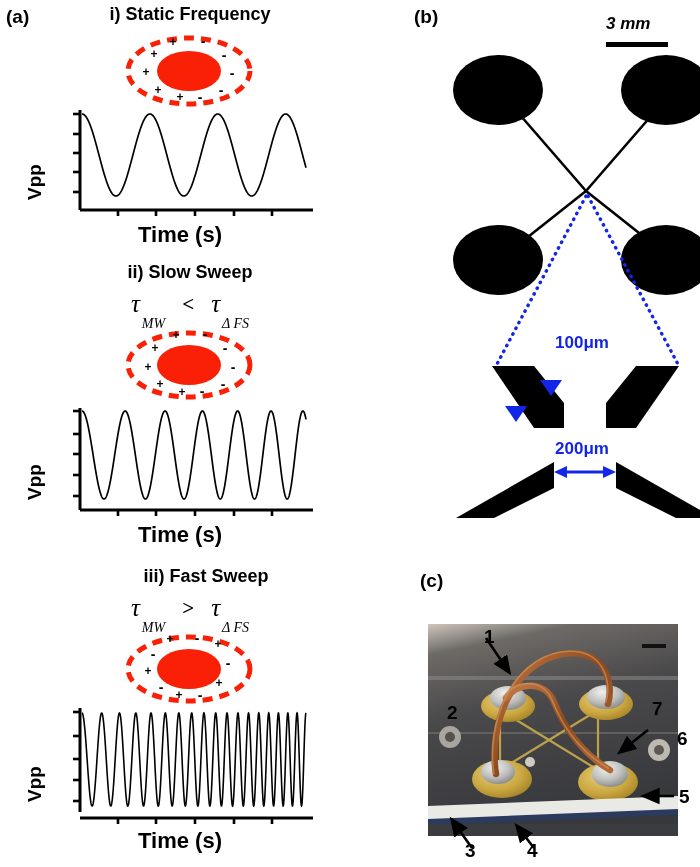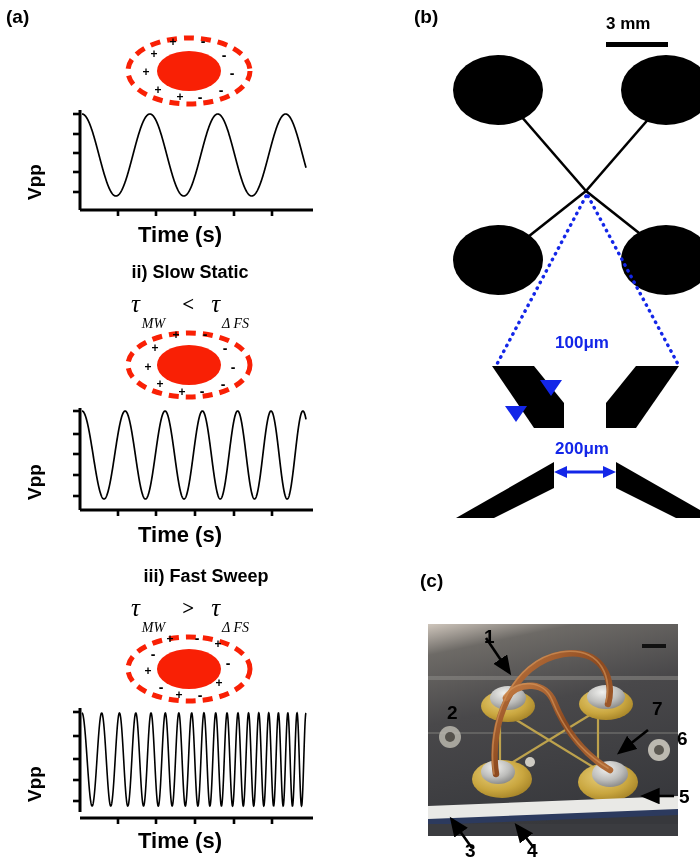--- a/index.html
+++ b/index.html
@@ -94,20 +94,21 @@
   }
   svg { display: block; overflow: visible; }
 </style>
 </head>
 <body>
 
 <div class="figure-root">
 
   <div class="panel-tag" style="left:6px; top:6px;">(a)</div>
 
+  <div class="subpanel-title" style="left:60px; top:4px; width:260px;">i)  Static Frequency</div>
 
   <div class="droplet-wrap" style="left:124px; top:32px;">
     <svg width="130" height="78" viewBox="0 0 130 78">
       <ellipse cx="65" cy="39" rx="61" ry="33" fill="none" stroke="#f92005" stroke-width="5" stroke-dasharray="10 7" stroke-linecap="butt"></ellipse>
       <ellipse cx="65" cy="39" rx="32" ry="20" fill="#f92005"></ellipse>
       <g font-family="Liberation Sans, sans-serif" font-weight="bold" font-size="12" fill="#000">
         <text x="49" y="14" text-anchor="middle">+</text>
         <text x="30" y="26" text-anchor="middle">+</text>
         <text x="22" y="44" text-anchor="middle">+</text>
         <text x="34" y="62" text-anchor="middle">+</text>
@@ -146,21 +147,21 @@
         <line x1="147" y1="102" x2="147" y2="108"></line>
         <line x1="186" y1="102" x2="186" y2="108"></line>
         <line x1="224" y1="102" x2="224" y2="108"></line>
       </g>
       <path class="wave" fill="none" stroke="#000" stroke-width="1.7" d="M34.00,6.00L34.16,6.00L34.32,6.02L34.48,6.04L34.64,6.07L34.80,6.11L34.96,6.16L35.12,6.22L35.28,6.29L35.44,6.36L35.60,6.45L35.76,6.54L35.92,6.65L36.08,6.76L36.24,6.88L36.40,7.01L36.56,7.15L36.72,7.29L36.88,7.45L37.04,7.61L37.20,7.79L37.36,7.97L37.52,8.16L37.68,8.36L37.84,8.56L38.00,8.78L38.16,9.00L38.32,9.23L38.48,9.48L38.64,9.72L38.80,9.98L38.96,10.25L39.12,10.52L39.28,10.80L39.44,11.09L39.60,11.39L39.76,11.69L39.92,12.00L40.08,12.32L40.24,12.65L40.40,12.99L40.56,13.33L40.72,13.68L40.88,14.04L41.04,14.40L41.20,14.77L41.36,15.15L41.52,15.54L41.68,15.93L41.84,16.33L42.00,16.74L42.16,17.15L42.32,17.57L42.48,18.00L42.64,18.43L42.80,18.87L42.96,19.31L43.12,19.76L43.28,20.22L43.44,20.68L43.60,21.15L43.76,21.62L43.92,22.10L44.08,22.59L44.24,23.08L44.40,23.58L44.56,24.08L44.72,24.58L44.88,25.09L45.04,25.61L45.20,26.13L45.36,26.65L45.52,27.18L45.68,27.72L45.84,28.26L46.00,28.80L46.16,29.34L46.32,29.89L46.48,30.45L46.64,31.00L46.80,31.57L46.96,32.13L47.12,32.70L47.28,33.27L47.44,33.84L47.60,34.42L47.76,35.00L47.92,35.58L48.08,36.16L48.24,36.75L48.40,37.34L48.56,37.93L48.72,38.52L48.88,39.12L49.04,39.72L49.20,40.31L49.36,40.91L49.52,41.51L49.68,42.12L49.84,42.72L50.00,43.32L50.16,43.93L50.32,44.54L50.48,45.14L50.64,45.75L50.80,46.36L50.96,46.96L51.12,47.57L51.28,48.18L51.44,48.78L51.60,49.39L51.76,50.00L51.92,50.60L52.08,51.21L52.24,51.81L52.40,52.41L52.56,53.01L52.72,53.61L52.88,54.21L53.04,54.81L53.20,55.40L53.36,56.00L53.52,56.59L53.68,57.18L53.84,57.77L54.00,58.35L54.16,58.93L54.32,59.51L54.48,60.09L54.64,60.66L54.80,61.23L54.96,61.80L55.12,62.37L55.28,62.93L55.44,63.49L55.60,64.04L55.76,64.59L55.92,65.14L56.08,65.68L56.24,66.22L56.40,66.75L56.56,67.28L56.72,67.81L56.88,68.33L57.04,68.84L57.20,69.36L57.36,69.86L57.52,70.36L57.68,70.86L57.84,71.35L58.00,71.84L58.16,72.32L58.32,72.79L58.48,73.26L58.64,73.73L58.80,74.18L58.96,74.63L59.12,75.08L59.28,75.52L59.44,75.95L59.60,76.38L59.76,76.80L59.92,77.21L60.08,77.62L60.24,78.02L60.40,78.41L60.56,78.80L60.72,79.18L60.88,79.55L61.04,79.92L61.20,80.28L61.36,80.63L61.52,80.97L61.68,81.31L61.84,81.64L62.00,81.96L62.16,82.27L62.32,82.58L62.48,82.88L62.64,83.17L62.80,83.45L62.96,83.72L63.12,83.99L63.28,84.25L63.44,84.50L63.60,84.74L63.76,84.97L63.92,85.19L64.08,85.41L64.24,85.62L64.40,85.82L64.56,86.01L64.72,86.19L64.88,86.37L65.04,86.53L65.20,86.69L65.36,86.84L65.52,86.98L65.68,87.11L65.84,87.23L66.00,87.34L66.16,87.45L66.32,87.54L66.48,87.63L66.64,87.70L66.80,87.77L66.96,87.83L67.12,87.88L67.28,87.92L67.44,87.96L67.60,87.98L67.76,87.99L67.92,88.00L68.08,88.00L68.24,87.98L68.40,87.96L68.56,87.93L68.72,87.89L68.88,87.84L69.04,87.79L69.20,87.72L69.36,87.65L69.52,87.56L69.68,87.47L69.84,87.37L70.00,87.26L70.16,87.14L70.32,87.01L70.48,86.87L70.64,86.73L70.80,86.57L70.96,86.41L71.12,86.24L71.28,86.06L71.44,85.87L71.60,85.67L71.76,85.46L71.92,85.25L72.08,85.03L72.24,84.79L72.40,84.55L72.56,84.31L72.72,84.05L72.88,83.79L73.04,83.51L73.20,83.23L73.36,82.95L73.52,82.65L73.68,82.35L73.84,82.03L74.00,81.72L74.16,81.39L74.32,81.05L74.48,80.71L74.64,80.36L74.80,80.01L74.96,79.64L75.12,79.27L75.28,78.89L75.44,78.51L75.60,78.12L75.76,77.72L75.92,77.31L76.08,76.90L76.24,76.48L76.40,76.06L76.56,75.62L76.72,75.19L76.88,74.74L77.04,74.29L77.20,73.84L77.36,73.37L77.52,72.91L77.68,72.43L77.84,71.95L78.00,71.47L78.16,70.98L78.32,70.48L78.48,69.98L78.64,69.48L78.80,68.97L78.96,68.45L79.12,67.93L79.28,67.41L79.44,66.88L79.60,66.35L79.76,65.81L79.92,65.27L80.08,64.72L80.24,64.17L80.40,63.62L80.56,63.06L80.72,62.50L80.88,61.94L81.04,61.37L81.20,60.80L81.36,60.23L81.52,59.65L81.68,59.07L81.84,58.49L82.00,57.91L82.16,57.32L82.32,56.73L82.48,56.14L82.64,55.55L82.80,54.95L82.96,54.36L83.12,53.76L83.28,53.16L83.44,52.56L83.60,51.96L83.76,51.35L83.92,50.75L84.08,50.14L84.24,49.54L84.40,48.93L84.56,48.32L84.72,47.72L84.88,47.11L85.04,46.50L85.20,45.90L85.36,45.29L85.52,44.68L85.68,44.08L85.84,43.47L86.00,42.87L86.16,42.26L86.32,41.66L86.48,41.06L86.64,40.46L86.80,39.86L86.96,39.26L87.12,38.67L87.28,38.07L87.44,37.48L87.60,36.89L87.76,36.31L87.92,35.72L88.08,35.14L88.24,34.56L88.40,33.98L88.56,33.41L88.72,32.84L88.88,32.27L89.04,31.70L89.20,31.14L89.36,30.58L89.52,30.03L89.68,29.48L89.84,28.93L90.00,28.39L90.16,27.85L90.32,27.31L90.48,26.78L90.64,26.26L90.80,25.73L90.96,25.22L91.12,24.71L91.28,24.20L91.44,23.70L91.60,23.20L91.76,22.71L91.92,22.22L92.08,21.74L92.24,21.26L92.40,20.79L92.56,20.33L92.72,19.87L92.88,19.42L93.04,18.97L93.20,18.53L93.36,18.10L93.52,17.67L93.68,17.25L93.84,16.84L94.00,16.43L94.16,16.03L94.32,15.63L94.48,15.25L94.64,14.86L94.80,14.49L94.96,14.12L95.12,13.77L95.28,13.41L95.44,13.07L95.60,12.73L95.76,12.40L95.92,12.08L96.08,11.77L96.24,11.46L96.40,11.16L96.56,10.87L96.72,10.59L96.88,10.31L97.04,10.04L97.20,9.79L97.36,9.53L97.52,9.29L97.68,9.06L97.84,8.83L98.00,8.61L98.16,8.41L98.32,8.20L98.48,8.01L98.64,7.83L98.80,7.65L98.96,7.49L99.12,7.33L99.28,7.18L99.44,7.04L99.60,6.91L99.76,6.79L99.92,6.67L100.08,6.57L100.24,6.47L100.40,6.38L100.56,6.31L100.72,6.24L100.88,6.18L101.04,6.12L101.20,6.08L101.36,6.05L101.52,6.02L101.68,6.01L101.84,6.00L102.00,6.00L102.16,6.01L102.32,6.03L102.48,6.06L102.64,6.10L102.80,6.15L102.96,6.21L103.12,6.27L103.28,6.34L103.44,6.43L103.60,6.52L103.76,6.62L103.92,6.73L104.08,6.85L104.24,6.98L104.40,7.11L104.56,7.26L104.72,7.41L104.88,7.57L105.04,7.74L105.20,7.92L105.36,8.11L105.52,8.31L105.68,8.51L105.84,8.73L106.00,8.95L106.16,9.18L106.32,9.42L106.48,9.66L106.64,9.92L106.80,10.18L106.96,10.45L107.12,10.73L107.28,11.02L107.44,11.31L107.60,11.62L107.76,11.93L107.92,12.25L108.08,12.57L108.24,12.90L108.40,13.25L108.56,13.59L108.72,13.95L108.88,14.31L109.04,14.68L109.20,15.06L109.36,15.44L109.52,15.84L109.68,16.23L109.84,16.64L110.00,17.05L110.16,17.47L110.32,17.89L110.48,18.32L110.64,18.76L110.80,19.20L110.96,19.65L111.12,20.11L111.28,20.57L111.44,21.04L111.60,21.51L111.76,21.99L111.92,22.47L112.08,22.96L112.24,23.45L112.40,23.95L112.56,24.46L112.72,24.97L112.88,25.48L113.04,26.00L113.20,26.53L113.36,27.05L113.52,27.59L113.68,28.12L113.84,28.67L114.00,29.21L114.16,29.76L114.32,30.31L114.48,30.87L114.64,31.43L114.80,31.99L114.96,32.56L115.12,33.13L115.28,33.70L115.44,34.28L115.60,34.86L115.76,35.44L115.92,36.02L116.08,36.61L116.24,37.20L116.40,37.79L116.56,38.38L116.72,38.97L116.88,39.57L117.04,40.17L117.20,40.77L117.36,41.37L117.52,41.97L117.68,42.57L117.84,43.18L118.00,43.78L118.16,44.39L118.32,45.00L118.48,45.60L118.64,46.21L118.80,46.82L118.96,47.42L119.12,48.03L119.28,48.64L119.44,49.24L119.60,49.85L119.76,50.46L119.92,51.06L120.08,51.66L120.24,52.27L120.40,52.87L120.56,53.47L120.72,54.07L120.88,54.66L121.04,55.26L121.20,55.85L121.36,56.45L121.52,57.04L121.68,57.62L121.84,58.21L122.00,58.79L122.16,59.37L122.32,59.95L122.48,60.52L122.64,61.10L122.80,61.66L122.96,62.23L123.12,62.79L123.28,63.35L123.44,63.91L123.60,64.46L123.76,65.00L123.92,65.55L124.08,66.09L124.24,66.62L124.40,67.15L124.56,67.68L124.72,68.20L124.88,68.72L125.04,69.23L125.20,69.74L125.36,70.24L125.52,70.74L125.68,71.23L125.84,71.72L126.00,72.20L126.16,72.68L126.32,73.15L126.48,73.61L126.64,74.07L126.80,74.53L126.96,74.97L127.12,75.41L127.28,75.85L127.44,76.28L127.60,76.70L127.76,77.11L127.92,77.52L128.08,77.92L128.24,78.32L128.40,78.71L128.56,79.09L128.72,79.46L128.88,79.83L129.04,80.19L129.20,80.54L129.36,80.89L129.52,81.23L129.68,81.56L129.84,81.88L130.00,82.20L130.16,82.50L130.32,82.80L130.48,83.10L130.64,83.38L130.80,83.66L130.96,83.92L131.12,84.18L131.28,84.44L131.44,84.68L131.60,84.91L131.76,85.14L131.92,85.36L132.08,85.57L132.24,85.77L132.40,85.96L132.56,86.15L132.72,86.33L132.88,86.49L133.04,86.65L133.20,86.80L133.36,86.94L133.52,87.08L133.68,87.20L133.84,87.31L134.00,87.42L134.16,87.52L134.32,87.61L134.48,87.69L134.64,87.76L134.80,87.82L134.96,87.87L135.12,87.91L135.28,87.95L135.44,87.97L135.60,87.99L135.76,88.00L135.92,88.00L136.08,87.99L136.24,87.97L136.40,87.94L136.56,87.90L136.72,87.86L136.88,87.80L137.04,87.74L137.20,87.67L137.36,87.58L137.52,87.49L137.68,87.39L137.84,87.28L138.00,87.17L138.16,87.04L138.32,86.91L138.48,86.76L138.64,86.61L138.80,86.45L138.96,86.28L139.12,86.10L139.28,85.91L139.44,85.72L139.60,85.51L139.76,85.30L139.92,85.08L140.08,84.85L140.24,84.61L140.40,84.37L140.56,84.11L140.72,83.85L140.88,83.58L141.04,83.30L141.20,83.02L141.36,82.72L141.52,82.42L141.68,82.11L141.84,81.79L142.00,81.47L142.16,81.14L142.32,80.80L142.48,80.45L142.64,80.09L142.80,79.73L142.96,79.36L143.12,78.99L143.28,78.60L143.44,78.21L143.60,77.82L143.76,77.41L143.92,77.00L144.08,76.58L144.24,76.16L144.40,75.73L144.56,75.29L144.72,74.85L144.88,74.40L145.04,73.95L145.20,73.49L145.36,73.02L145.52,72.55L145.68,72.07L145.84,71.59L146.00,71.10L146.16,70.61L146.32,70.11L146.48,69.60L146.64,69.09L146.80,68.58L146.96,68.06L147.12,67.54L147.28,67.01L147.44,66.48L147.60,65.94L147.76,65.40L147.92,64.86L148.08,64.31L148.24,63.75L148.40,63.20L148.56,62.64L148.72,62.08L148.88,61.51L149.04,60.94L149.20,60.37L149.36,59.79L149.52,59.21L149.68,58.63L149.84,58.05L150.00,57.46L150.16,56.88L150.32,56.28L150.48,55.69L150.64,55.10L150.80,54.50L150.96,53.90L151.12,53.30L151.28,52.70L151.44,52.10L151.60,51.50L151.76,50.90L151.92,50.29L152.08,49.68L152.24,49.08L152.40,48.47L152.56,47.86L152.72,47.26L152.88,46.65L153.04,46.04L153.20,45.44L153.36,44.83L153.52,44.22L153.68,43.62L153.84,43.01L154.00,42.41L154.16,41.81L154.32,41.20L154.48,40.60L154.64,40.01L154.80,39.41L154.96,38.81L155.12,38.22L155.28,37.63L155.44,37.04L155.60,36.45L155.76,35.86L155.92,35.28L156.08,34.70L156.24,34.12L156.40,33.55L156.56,32.97L156.72,32.40L156.88,31.84L157.04,31.28L157.20,30.72L157.36,30.16L157.52,29.61L157.68,29.06L157.84,28.52L158.00,27.98L158.16,27.44L158.32,26.91L158.48,26.38L158.64,25.86L158.80,25.34L158.96,24.83L159.12,24.32L159.28,23.82L159.44,23.32L159.60,22.83L159.76,22.34L159.92,21.86L160.08,21.38L160.24,20.91L160.40,20.44L160.56,19.98L160.72,19.53L160.88,19.08L161.04,18.64L161.20,18.20L161.36,17.78L161.52,17.35L161.68,16.94L161.84,16.53L162.00,16.12L162.16,15.73L162.32,15.34L162.48,14.96L162.64,14.58L162.80,14.21L162.96,13.85L163.12,13.50L163.28,13.15L163.44,12.81L163.60,12.48L163.76,12.16L163.92,11.84L164.08,11.53L164.24,11.23L164.40,10.94L164.56,10.65L164.72,10.38L164.88,10.11L165.04,9.85L165.20,9.59L165.36,9.35L165.52,9.11L165.68,8.89L165.84,8.67L166.00,8.46L166.16,8.25L166.32,8.06L166.48,7.87L166.64,7.70L166.80,7.53L166.96,7.37L167.12,7.22L167.28,7.07L167.44,6.94L167.60,6.81L167.76,6.70L167.92,6.59L168.08,6.49L168.24,6.40L168.40,6.32L168.56,6.25L168.72,6.19L168.88,6.14L169.04,6.09L169.20,6.05L169.36,6.03L169.52,6.01L169.68,6.00L169.84,6.00L170.00,6.01L170.16,6.03L170.32,6.06L170.48,6.09L170.64,6.14L170.80,6.19L170.96,6.25L171.12,6.33L171.28,6.41L171.44,6.50L171.60,6.59L171.76,6.70L171.92,6.82L172.08,6.94L172.24,7.08L172.40,7.22L172.56,7.37L172.72,7.53L172.88,7.70L173.04,7.88L173.20,8.06L173.36,8.26L173.52,8.46L173.68,8.67L173.84,8.89L174.00,9.12L174.16,9.36L174.32,9.60L174.48,9.86L174.64,10.12L174.80,10.39L174.96,10.66L175.12,10.95L175.28,11.24L175.44,11.54L175.60,11.85L175.76,12.17L175.92,12.49L176.08,12.82L176.24,13.16L176.40,13.51L176.56,13.86L176.72,14.22L176.88,14.59L177.04,14.97L177.20,15.35L177.36,15.74L177.52,16.14L177.68,16.54L177.84,16.95L178.00,17.37L178.16,17.79L178.32,18.22L178.48,18.65L178.64,19.09L178.80,19.54L178.96,20.00L179.12,20.46L179.28,20.92L179.44,21.39L179.60,21.87L179.76,22.35L179.92,22.84L180.08,23.33L180.24,23.83L180.40,24.34L180.56,24.84L180.72,25.36L180.88,25.88L181.04,26.40L181.20,26.93L181.36,27.46L181.52,27.99L181.68,28.53L181.84,29.08L182.00,29.63L182.16,30.18L182.32,30.73L182.48,31.29L182.64,31.86L182.80,32.42L182.96,32.99L183.12,33.56L183.28,34.14L183.44,34.72L183.60,35.30L183.76,35.88L183.92,36.47L184.08,37.05L184.24,37.64L184.40,38.24L184.56,38.83L184.72,39.43L184.88,40.02L185.04,40.62L185.20,41.22L185.36,41.82L185.52,42.43L185.68,43.03L185.84,43.64L186.00,44.24L186.16,44.85L186.32,45.45L186.48,46.06L186.64,46.67L186.80,47.28L186.96,47.88L187.12,48.49L187.28,49.10L187.44,49.70L187.60,50.31L187.76,50.91L187.92,51.52L188.08,52.12L188.24,52.72L188.40,53.32L188.56,53.92L188.72,54.52L188.88,55.12L189.04,55.71L189.20,56.30L189.36,56.89L189.52,57.48L189.68,58.07L189.84,58.65L190.00,59.23L190.16,59.81L190.32,60.39L190.48,60.96L190.64,61.53L190.80,62.09L190.96,62.66L191.12,63.22L191.28,63.77L191.44,64.32L191.60,64.87L191.76,65.42L191.92,65.96L192.08,66.49L192.24,67.03L192.40,67.55L192.56,68.08L192.72,68.59L192.88,69.11L193.04,69.62L193.20,70.12L193.36,70.62L193.52,71.11L193.68,71.60L193.84,72.09L194.00,72.56L194.16,73.04L194.32,73.50L194.48,73.96L194.64,74.42L194.80,74.86L194.96,75.31L195.12,75.74L195.28,76.17L195.44,76.60L195.60,77.01L195.76,77.42L195.92,77.83L196.08,78.22L196.24,78.61L196.40,79.00L196.56,79.37L196.72,79.74L196.88,80.10L197.04,80.46L197.20,80.81L197.36,81.15L197.52,81.48L197.68,81.80L197.84,82.12L198.00,82.43L198.16,82.73L198.32,83.03L198.48,83.31L198.64,83.59L198.80,83.86L198.96,84.12L199.12,84.38L199.28,84.62L199.44,84.86L199.60,85.09L199.76,85.31L199.92,85.52L200.08,85.72L200.24,85.92L200.40,86.11L200.56,86.28L200.72,86.45L200.88,86.61L201.04,86.77L201.20,86.91L201.36,87.04L201.52,87.17L201.68,87.29L201.84,87.40L202.00,87.50L202.16,87.59L202.32,87.67L202.48,87.74L202.64,87.80L202.80,87.86L202.96,87.90L203.12,87.94L203.28,87.97L203.44,87.99L203.60,88.00L203.76,88.00L203.92,87.99L204.08,87.97L204.24,87.95L204.40,87.91L204.56,87.87L204.72,87.82L204.88,87.75L205.04,87.68L205.20,87.60L205.36,87.52L205.52,87.42L205.68,87.31L205.84,87.20L206.00,87.07L206.16,86.94L206.32,86.80L206.48,86.65L206.64,86.49L206.80,86.32L206.96,86.14L207.12,85.96L207.28,85.77L207.44,85.56L207.60,85.35L207.76,85.13L207.92,84.91L208.08,84.67L208.24,84.43L208.40,84.18L208.56,83.92L208.72,83.65L208.88,83.37L209.04,83.09L209.20,82.79L209.36,82.49L209.52,82.19L209.68,81.87L209.84,81.55L210.00,81.22L210.16,80.88L210.32,80.53L210.48,80.18L210.64,79.82L210.80,79.45L210.96,79.08L211.12,78.70L211.28,78.31L211.44,77.91L211.60,77.51L211.76,77.10L211.92,76.69L212.08,76.26L212.24,75.83L212.40,75.40L212.56,74.96L212.72,74.51L212.88,74.06L213.04,73.60L213.20,73.13L213.36,72.66L213.52,72.19L213.68,71.71L213.84,71.22L214.00,70.73L214.16,70.23L214.32,69.72L214.48,69.22L214.64,68.70L214.80,68.19L214.96,67.66L215.12,67.14L215.28,66.61L215.44,66.07L215.60,65.53L215.76,64.99L215.92,64.44L216.08,63.89L216.24,63.33L216.40,62.77L216.56,62.21L216.72,61.65L216.88,61.08L217.04,60.51L217.20,59.93L217.36,59.35L217.52,58.77L217.68,58.19L217.84,57.61L218.00,57.02L218.16,56.43L218.32,55.84L218.48,55.24L218.64,54.65L218.80,54.05L218.96,53.45L219.12,52.85L219.28,52.25L219.44,51.65L219.60,51.04L219.76,50.44L219.92,49.83L220.08,49.23L220.24,48.62L220.40,48.01L220.56,47.40L220.72,46.80L220.88,46.19L221.04,45.58L221.20,44.98L221.36,44.37L221.52,43.76L221.68,43.16L221.84,42.56L222.00,41.95L222.16,41.35L222.32,40.75L222.48,40.15L222.64,39.55L222.80,38.96L222.96,38.36L223.12,37.77L223.28,37.18L223.44,36.59L223.60,36.00L223.76,35.42L223.92,34.84L224.08,34.26L224.24,33.68L224.40,33.11L224.56,32.54L224.72,31.98L224.88,31.41L225.04,30.85L225.20,30.30L225.36,29.74L225.52,29.19L225.68,28.65L225.84,28.11L226.00,27.57L226.16,27.04L226.32,26.51L226.48,25.99L226.64,25.47L226.80,24.95L226.96,24.44L227.12,23.94L227.28,23.44L227.44,22.95L227.60,22.46L227.76,21.97L227.92,21.49L228.08,21.02L228.24,20.55L228.40,20.09L228.56,19.64L228.72,19.19L228.88,18.75L229.04,18.31L229.20,17.88L229.36,17.45L229.52,17.04L229.68,16.63L229.84,16.22L230.00,15.82L230.16,15.43L230.32,15.05L230.48,14.67L230.64,14.30L230.80,13.94L230.96,13.58L231.12,13.24L231.28,12.89L231.44,12.56L231.60,12.24L231.76,11.92L231.92,11.61L232.08,11.30L232.24,11.01L232.40,10.72L232.56,10.44L232.72,10.17L232.88,9.91L233.04,9.66L233.20,9.41L233.36,9.17L233.52,8.94L233.68,8.72L233.84,8.51L234.00,8.30L234.16,8.10L234.32,7.92L234.48,7.74L234.64,7.57L234.80,7.40L234.96,7.25L235.12,7.11L235.28,6.97L235.44,6.84L235.60,6.73L235.76,6.62L235.92,6.52L236.08,6.42L236.24,6.34L236.40,6.27L236.56,6.20L236.72,6.15L236.88,6.10L237.04,6.06L237.20,6.03L237.36,6.01L237.52,6.00L237.68,6.00L237.84,6.01L238.00,6.02L238.16,6.05L238.32,6.08L238.48,6.12L238.64,6.18L238.80,6.24L238.96,6.31L239.12,6.39L239.28,6.47L239.44,6.57L239.60,6.68L239.76,6.79L239.92,6.91L240.08,7.04L240.24,7.18L240.40,7.33L240.56,7.49L240.72,7.66L240.88,7.83L241.04,8.02L241.20,8.21L241.36,8.41L241.52,8.62L241.68,8.84L241.84,9.06L242.00,9.30L242.16,9.54L242.32,9.79L242.48,10.05L242.64,10.32L242.80,10.59L242.96,10.88L243.12,11.17L243.28,11.47L243.44,11.78L243.60,12.09L243.76,12.41L243.92,12.74L244.08,13.08L244.24,13.42L244.40,13.78L244.56,14.14L244.72,14.50L244.88,14.88L245.04,15.26L245.20,15.64L245.36,16.04L245.52,16.44L245.68,16.85L245.84,17.26L246.00,17.69L246.16,18.11L246.32,18.55L246.48,18.99L246.64,19.43L246.80,19.89L246.96,20.34L247.12,20.81L247.28,21.28L247.44,21.75L247.60,22.24L247.76,22.72L247.92,23.21L248.08,23.71L248.24,24.21L248.40,24.72L248.56,25.23L248.72,25.75L248.88,26.27L249.04,26.80L249.20,27.33L249.36,27.86L249.52,28.40L249.68,28.95L249.84,29.49L250.00,30.04L250.16,30.60L250.32,31.16L250.48,31.72L250.64,32.28L250.80,32.85L250.96,33.42L251.12,34.00L251.28,34.58L251.44,35.16L251.60,35.74L251.76,36.32L251.92,36.91L252.08,37.50L252.24,38.09L252.40,38.69L252.56,39.28L252.72,39.88L252.88,40.48L253.04,41.08L253.20,41.68L253.36,42.28L253.52,42.89L253.68,43.49L253.84,44.10L254.00,44.70L254.16,45.31L254.32,45.91L254.48,46.52L254.64,47.13L254.80,47.74L254.96,48.34L255.12,48.95L255.28,49.56L255.44,50.16L255.60,50.77L255.76,51.37L255.92,51.97L256.08,52.58L256.24,53.18L256.40,53.78L256.56,54.38L256.72,54.97L256.88,55.57L257.04,56.16L257.20,56.75L257.36,57.34L257.52,57.93L257.68,58.51L257.84,59.09L258.00,59.67"></path>
     </svg>
   </div>
 
   <div class="xlabel" style="left:100px; top:222px; width:160px;">Time (s)</div>
 
-  <div class="subpanel-title" style="left:60px; top:262px; width:260px;">ii)  Slow Static</div>
+  <div class="subpanel-title" style="left:60px; top:262px; width:260px;">ii)  Slow Sweep</div>
 
   <div class="tau-row" style="left:60px; top:290px; width:260px;">
     <span class="tau-sym">τ</span>
     <span class="tau-sub">MW</span>
     <span class="tau-op">&lt;</span>
     <span class="tau-sym">τ</span>
     <span class="tau-sub">Δ FS</span>
   </div>
 
   <div class="droplet-wrap" style="left:124px; top:326px;">
@@ -262,21 +263,21 @@
         <line x1="224" y1="112" x2="224" y2="118"></line>
       </g>
       <path class="wave" fill="none" stroke="#000" stroke-width="1.6" d="M34.00,7.00L34.16,7.05L34.32,7.22L34.48,7.49L34.64,7.87L34.80,8.35L34.96,8.94L35.12,9.64L35.28,10.44L35.44,11.35L35.60,12.35L35.76,13.46L35.92,14.66L36.08,15.95L36.24,17.34L36.40,18.81L36.56,20.36L36.72,22.00L36.88,23.72L37.04,25.51L37.20,27.36L37.36,29.29L37.52,31.27L37.68,33.31L37.84,35.40L38.00,37.53L38.16,39.71L38.32,41.92L38.48,44.16L38.64,46.43L38.80,48.72L38.96,51.02L39.12,53.33L39.28,55.64L39.44,57.95L39.60,60.25L39.76,62.54L39.92,64.80L40.08,67.04L40.24,69.25L40.40,71.42L40.56,73.55L40.72,75.62L40.88,77.65L41.04,79.61L41.20,81.52L41.36,83.35L41.52,85.11L41.68,86.78L41.84,88.38L42.00,89.89L42.16,91.31L42.32,92.63L42.48,93.85L42.64,94.97L42.80,95.98L42.96,96.89L43.12,97.68L43.28,98.36L43.44,98.93L43.60,99.38L43.76,99.70L43.92,99.91L44.08,100.00L44.24,99.96L44.40,99.81L44.56,99.53L44.72,99.13L44.88,98.61L45.04,97.97L45.20,97.21L45.36,96.33L45.52,95.34L45.68,94.24L45.84,93.03L46.00,91.71L46.16,90.29L46.32,88.77L46.48,87.15L46.64,85.44L46.80,83.64L46.96,81.76L47.12,79.80L47.28,77.77L47.44,75.67L47.60,73.51L47.76,71.29L47.92,69.03L48.08,66.71L48.24,64.36L48.40,61.98L48.56,59.57L48.72,57.15L48.88,54.71L49.04,52.26L49.20,49.82L49.36,47.38L49.52,44.96L49.68,42.56L49.84,40.19L50.00,37.86L50.16,35.57L50.32,33.32L50.48,31.13L50.64,29.00L50.80,26.94L50.96,24.95L51.12,23.04L51.28,21.21L51.44,19.47L51.60,17.83L51.76,16.29L51.92,14.86L52.08,13.53L52.24,12.32L52.40,11.22L52.56,10.24L52.72,9.39L52.88,8.66L53.04,8.07L53.20,7.60L53.36,7.27L53.52,7.07L53.68,7.00L53.84,7.07L54.00,7.27L54.16,7.62L54.32,8.09L54.48,8.70L54.64,9.44L54.80,10.31L54.96,11.31L55.12,12.43L55.28,13.68L55.44,15.04L55.60,16.53L55.76,18.12L55.92,19.82L56.08,21.62L56.24,23.51L56.40,25.50L56.56,27.58L56.72,29.73L56.88,31.96L57.04,34.25L57.20,36.60L57.36,39.01L57.52,41.46L57.68,43.96L57.84,46.48L58.00,49.02L58.16,51.59L58.32,54.16L58.48,56.73L58.64,59.29L58.80,61.83L58.96,64.36L59.12,66.85L59.28,69.30L59.44,71.71L59.60,74.06L59.76,76.35L59.92,78.57L60.08,80.71L60.24,82.78L60.40,84.75L60.56,86.62L60.72,88.40L60.88,90.06L61.04,91.62L61.20,93.05L61.36,94.36L61.52,95.54L61.68,96.59L61.84,97.51L62.00,98.28L62.16,98.92L62.32,99.41L62.48,99.75L62.64,99.95L62.80,100.00L62.96,99.90L63.12,99.65L63.28,99.25L63.44,98.70L63.60,98.01L63.76,97.18L63.92,96.20L64.08,95.08L64.24,93.83L64.40,92.44L64.56,90.93L64.72,89.29L64.88,87.54L65.04,85.67L65.20,83.69L65.36,81.62L65.52,79.45L65.68,77.19L65.84,74.85L66.00,72.44L66.16,69.97L66.32,67.44L66.48,64.86L66.64,62.24L66.80,59.59L66.96,56.92L67.12,54.23L67.28,51.54L67.44,48.86L67.60,46.18L67.76,43.53L67.92,40.91L68.08,38.33L68.24,35.81L68.40,33.33L68.56,30.93L68.72,28.60L68.88,26.35L69.04,24.19L69.20,22.14L69.36,20.18L69.52,18.34L69.68,16.62L69.84,15.02L70.00,13.56L70.16,12.23L70.32,11.04L70.48,10.00L70.64,9.11L70.80,8.37L70.96,7.79L71.12,7.37L71.28,7.10L71.44,7.00L71.60,7.06L71.76,7.29L71.92,7.67L72.08,8.22L72.24,8.92L72.40,9.79L72.56,10.81L72.72,11.98L72.88,13.30L73.04,14.76L73.20,16.36L73.36,18.09L73.52,19.95L73.68,21.93L73.84,24.03L74.00,26.23L74.16,28.54L74.32,30.93L74.48,33.41L74.64,35.96L74.80,38.58L74.96,41.25L75.12,43.97L75.28,46.73L75.44,49.51L75.60,52.31L75.76,55.11L75.92,57.91L76.08,60.70L76.24,63.47L76.40,66.19L76.56,68.88L76.72,71.51L76.88,74.08L77.04,76.57L77.20,78.98L77.36,81.29L77.52,83.51L77.68,85.62L77.84,87.61L78.00,89.47L78.16,91.20L78.32,92.79L78.48,94.24L78.64,95.53L78.80,96.67L78.96,97.65L79.12,98.46L79.28,99.10L79.44,99.57L79.60,99.87L79.76,100.00L79.92,99.94L80.08,99.72L80.24,99.31L80.40,98.73L80.56,97.98L80.72,97.06L80.88,95.97L81.04,94.72L81.20,93.31L81.36,91.74L81.52,90.03L81.68,88.17L81.84,86.18L82.00,84.06L82.16,81.83L82.32,79.48L82.48,77.03L82.64,74.48L82.80,71.85L82.96,69.15L83.12,66.39L83.28,63.57L83.44,60.71L83.60,57.82L83.76,54.91L83.92,52.00L84.08,49.09L84.24,46.19L84.40,43.32L84.56,40.49L84.72,37.70L84.88,34.98L85.04,32.33L85.20,29.76L85.36,27.29L85.52,24.92L85.68,22.66L85.84,20.52L86.00,18.51L86.16,16.64L86.32,14.92L86.48,13.35L86.64,11.94L86.80,10.70L86.96,9.63L87.12,8.74L87.28,8.03L87.44,7.50L87.60,7.16L87.76,7.01L87.92,7.05L88.08,7.27L88.24,7.69L88.40,8.29L88.56,9.08L88.72,10.06L88.88,11.21L89.04,12.54L89.20,14.03L89.36,15.70L89.52,17.52L89.68,19.48L89.84,21.60L90.00,23.84L90.16,26.21L90.32,28.70L90.48,31.29L90.64,33.98L90.80,36.75L90.96,39.59L91.12,42.49L91.28,45.45L91.44,48.43L91.60,51.44L91.76,54.47L91.92,57.49L92.08,60.49L92.24,63.47L92.40,66.40L92.56,69.29L92.72,72.11L92.88,74.85L93.04,77.50L93.20,80.05L93.36,82.49L93.52,84.81L93.68,87.00L93.84,89.04L94.00,90.93L94.16,92.66L94.32,94.22L94.48,95.61L94.64,96.82L94.80,97.84L94.96,98.66L95.12,99.29L95.28,99.73L95.44,99.96L95.60,99.99L95.76,99.81L95.92,99.43L96.08,98.85L96.24,98.08L96.40,97.10L96.56,95.93L96.72,94.57L96.88,93.04L97.04,91.32L97.20,89.44L97.36,87.39L97.52,85.20L97.68,82.86L97.84,80.39L98.00,77.80L98.16,75.09L98.32,72.29L98.48,69.40L98.64,66.44L98.80,63.42L98.96,60.35L99.12,57.25L99.28,54.13L99.44,51.01L99.60,47.89L99.76,44.80L99.92,41.74L100.08,38.74L100.24,35.80L100.40,32.94L100.56,30.17L100.72,27.51L100.88,24.96L101.04,22.54L101.20,20.27L101.36,18.14L101.52,16.17L101.68,14.38L101.84,12.76L102.00,11.33L102.16,10.10L102.32,9.07L102.48,8.24L102.64,7.62L102.80,7.21L102.96,7.02L103.12,7.04L103.28,7.28L103.44,7.74L103.60,8.41L103.76,9.30L103.92,10.39L104.08,11.68L104.24,13.18L104.40,14.86L104.56,16.73L104.72,18.77L104.88,20.98L105.04,23.34L105.20,25.85L105.36,28.49L105.52,31.25L105.68,34.12L105.84,37.09L106.00,40.13L106.16,43.24L106.32,46.40L106.48,49.60L106.64,52.82L106.80,56.04L106.96,59.26L107.12,62.45L107.28,65.59L107.44,68.69L107.60,71.71L107.76,74.64L107.92,77.47L108.08,80.19L108.24,82.78L108.40,85.23L108.56,87.53L108.72,89.66L108.88,91.61L109.04,93.38L109.20,94.96L109.36,96.33L109.52,97.50L109.68,98.44L109.84,99.17L110.00,99.67L110.16,99.95L110.32,99.99L110.48,99.80L110.64,99.39L110.80,98.74L110.96,97.87L111.12,96.78L111.28,95.47L111.44,93.95L111.60,92.23L111.76,90.31L111.92,88.21L112.08,85.93L112.24,83.48L112.40,80.88L112.56,78.15L112.72,75.29L112.88,72.31L113.04,69.24L113.20,66.08L113.36,62.86L113.52,59.60L113.68,56.29L113.84,52.97L114.00,49.66L114.16,46.35L114.32,43.09L114.48,39.87L114.64,36.72L114.80,33.66L114.96,30.70L115.12,27.85L115.28,25.13L115.44,22.56L115.60,20.15L115.76,17.90L115.92,15.84L116.08,13.98L116.24,12.31L116.40,10.86L116.56,9.64L116.72,8.64L116.88,7.87L117.04,7.34L117.20,7.06L117.36,7.01L117.52,7.21L117.68,7.66L117.84,8.34L118.00,9.27L118.16,10.43L118.32,11.81L118.48,13.42L118.64,15.24L118.80,17.27L118.96,19.49L119.12,21.89L119.28,24.46L119.44,27.19L119.60,30.06L119.76,33.05L119.92,36.16L120.08,39.36L120.24,42.64L120.40,45.99L120.56,49.37L120.72,52.78L120.88,56.19L121.04,59.59L121.20,62.97L121.36,66.29L121.52,69.54L121.68,72.71L121.84,75.78L122.00,78.73L122.16,81.54L122.32,84.20L122.48,86.70L122.64,89.01L122.80,91.14L122.96,93.05L123.12,94.75L123.28,96.23L123.44,97.47L123.60,98.47L123.76,99.23L123.92,99.73L124.08,99.97L124.24,99.96L124.40,99.69L124.56,99.17L124.72,98.39L124.88,97.36L125.04,96.08L125.20,94.57L125.36,92.83L125.52,90.86L125.68,88.69L125.84,86.31L126.00,83.75L126.16,81.02L126.32,78.14L126.48,75.11L126.64,71.96L126.80,68.70L126.96,65.35L127.12,61.94L127.28,58.47L127.44,54.98L127.60,51.47L127.76,47.98L127.92,44.51L128.08,41.09L128.24,37.74L128.40,34.48L128.56,31.33L128.72,28.30L128.88,25.41L129.04,22.68L129.20,20.13L129.36,17.77L129.52,15.62L129.68,13.68L129.84,11.97L130.00,10.50L130.16,9.28L130.32,8.31L130.48,7.61L130.64,7.17L130.80,7.00L130.96,7.10L131.12,7.48L131.28,8.12L131.44,9.03L131.60,10.20L131.76,11.63L131.92,13.30L132.08,15.21L132.24,17.34L132.40,19.69L132.56,22.24L132.72,24.98L132.88,27.89L133.04,30.95L133.20,34.15L133.36,37.46L133.52,40.87L133.68,44.36L133.84,47.90L134.00,51.48L134.16,55.08L134.32,58.67L134.48,62.22L134.64,65.73L134.80,69.17L134.96,72.51L135.12,75.75L135.28,78.85L135.44,81.80L135.60,84.58L135.76,87.17L135.92,89.56L136.08,91.74L136.24,93.68L136.40,95.38L136.56,96.83L136.72,98.01L136.88,98.93L137.04,99.56L137.20,99.92L137.36,99.99L137.52,99.78L137.68,99.28L137.84,98.50L138.00,97.45L138.16,96.12L138.32,94.53L138.48,92.69L138.64,90.60L138.80,88.29L138.96,85.75L139.12,83.02L139.28,80.10L139.44,77.01L139.60,73.77L139.76,70.41L139.92,66.94L140.08,63.38L140.24,59.76L140.40,56.10L140.56,52.42L140.72,48.74L140.88,45.09L141.04,41.50L141.20,37.97L141.36,34.55L141.52,31.23L141.68,28.06L141.84,25.05L142.00,22.22L142.16,19.58L142.32,17.15L142.48,14.96L142.64,13.01L142.80,11.31L142.96,9.89L143.12,8.74L143.28,7.88L143.44,7.30L143.60,7.03L143.76,7.05L143.92,7.37L144.08,7.98L144.24,8.89L144.40,10.09L144.56,11.57L144.72,13.32L144.88,15.33L145.04,17.59L145.20,20.08L145.36,22.79L145.52,25.70L145.68,28.80L145.84,32.06L146.00,35.45L146.16,38.97L146.32,42.59L146.48,46.28L146.64,50.01L146.80,53.78L146.96,57.54L147.12,61.28L147.28,64.97L147.44,68.58L147.60,72.10L147.76,75.50L147.92,78.76L148.08,81.85L148.24,84.75L148.40,87.45L148.56,89.92L148.72,92.16L148.88,94.13L149.04,95.84L149.20,97.27L149.36,98.41L149.52,99.24L149.68,99.77L149.84,99.99L150.00,99.90L150.16,99.50L150.32,98.79L150.48,97.77L150.64,96.46L150.80,94.85L150.96,92.96L151.12,90.81L151.28,88.40L151.44,85.76L151.60,82.89L151.76,79.82L151.92,76.58L152.08,73.17L152.24,69.63L152.40,65.97L152.56,62.23L152.72,58.43L152.88,54.59L153.04,50.74L153.20,46.91L153.36,43.12L153.52,39.40L153.68,35.78L153.84,32.27L154.00,28.91L154.16,25.72L154.32,22.72L154.48,19.93L154.64,17.37L154.80,15.06L154.96,13.01L155.12,11.25L155.28,9.78L155.44,8.61L155.60,7.75L155.76,7.22L155.92,7.00L156.08,7.12L156.24,7.55L156.40,8.31L156.56,9.39L156.72,10.78L156.88,12.47L157.04,14.45L157.20,16.70L157.36,19.22L157.52,21.98L157.68,24.97L157.84,28.16L158.00,31.53L158.16,35.06L158.32,38.72L158.48,42.49L158.64,46.34L158.80,50.24L158.96,54.17L159.12,58.09L159.28,61.99L159.44,65.82L159.60,69.57L159.76,73.21L159.92,76.70L160.08,80.04L160.24,83.18L160.40,86.11L160.56,88.80L160.72,91.25L160.88,93.42L161.04,95.30L161.20,96.88L161.36,98.15L161.52,99.09L161.68,99.71L161.84,99.98L162.00,99.92L162.16,99.52L162.32,98.78L162.48,97.71L162.64,96.32L162.80,94.61L162.96,92.60L163.12,90.30L163.28,87.73L163.44,84.91L163.60,81.85L163.76,78.59L163.92,75.13L164.08,71.52L164.24,67.76L164.40,63.91L164.56,59.97L164.72,55.98L164.88,51.97L165.04,47.97L165.20,44.01L165.36,40.12L165.52,36.32L165.68,32.65L165.84,29.14L166.00,25.81L166.16,22.68L166.32,19.78L166.48,17.13L166.64,14.76L166.80,12.68L166.96,10.90L167.12,9.44L167.28,8.32L167.44,7.53L167.60,7.10L167.76,7.01L167.92,7.28L168.08,7.90L168.24,8.86L168.40,10.17L168.56,11.81L168.72,13.76L168.88,16.02L169.04,18.57L169.20,21.39L169.36,24.45L169.52,27.74L169.68,31.22L169.84,34.88L170.00,38.69L170.16,42.61L170.32,46.62L170.48,50.68L170.64,54.77L170.80,58.85L170.96,62.89L171.12,66.85L171.28,70.72L171.44,74.46L171.60,78.03L171.76,81.42L171.92,84.59L172.08,87.52L172.24,90.18L172.40,92.56L172.56,94.64L172.72,96.40L172.88,97.82L173.04,98.89L173.20,99.60L173.36,99.96L173.52,99.95L173.68,99.57L173.84,98.83L174.00,97.73L174.16,96.28L174.32,94.50L174.48,92.38L174.64,89.96L174.80,87.24L174.96,84.26L175.12,81.03L175.28,77.58L175.44,73.94L175.60,70.13L175.76,66.18L175.92,62.14L176.08,58.02L176.24,53.86L176.40,49.70L176.56,45.56L176.72,41.49L176.88,37.52L177.04,33.66L177.20,29.97L177.36,26.47L177.52,23.18L177.68,20.13L177.84,17.36L178.00,14.87L178.16,12.70L178.32,10.86L178.48,9.36L178.64,8.22L178.80,7.45L178.96,7.06L179.12,7.04L179.28,7.40L179.44,8.14L179.60,9.26L179.76,10.73L179.92,12.56L180.08,14.72L180.24,17.21L180.40,19.99L180.56,23.05L180.72,26.37L180.88,29.91L181.04,33.64L181.20,37.55L181.36,41.58L181.52,45.72L181.68,49.92L181.84,54.16L182.00,58.39L182.16,62.59L182.32,66.71L182.48,70.72L182.64,74.59L182.80,78.29L182.96,81.78L183.12,85.04L183.28,88.03L183.44,90.74L183.60,93.13L183.76,95.19L183.92,96.90L184.08,98.25L184.24,99.22L184.40,99.81L184.56,100.00L184.72,99.80L184.88,99.21L185.04,98.23L185.20,96.87L185.36,95.14L185.52,93.06L185.68,90.64L185.84,87.90L186.00,84.87L186.16,81.57L186.32,78.02L186.48,74.27L186.64,70.33L186.80,66.25L186.96,62.06L187.12,57.79L187.28,53.48L187.44,49.17L187.60,44.90L187.76,40.70L187.92,36.60L188.08,32.65L188.24,28.88L188.40,25.32L188.56,22.01L188.72,18.96L188.88,16.21L189.04,13.79L189.20,11.70L189.36,9.99L189.52,8.65L189.68,7.70L189.84,7.15L190.00,7.00L190.16,7.27L190.32,7.93L190.48,9.00L190.64,10.46L190.80,12.30L190.96,14.50L191.12,17.04L191.28,19.91L191.44,23.08L191.60,26.51L191.76,30.19L191.92,34.07L192.08,38.13L192.24,42.33L192.40,46.63L192.56,50.99L192.72,55.37L192.88,59.74L193.04,64.06L193.20,68.28L193.36,72.38L193.52,76.31L193.68,80.03L193.84,83.52L194.00,86.75L194.16,89.67L194.32,92.28L194.48,94.53L194.64,96.42L194.80,97.92L194.96,99.03L195.12,99.72L195.28,99.99L195.44,99.85L195.60,99.29L195.76,98.31L195.92,96.92L196.08,95.14L196.24,92.98L196.40,90.46L196.56,87.60L196.72,84.43L196.88,80.98L197.04,77.27L197.20,73.35L197.36,69.24L197.52,64.98L197.68,60.62L197.84,56.19L198.00,51.73L198.16,47.29L198.32,42.91L198.48,38.61L198.64,34.46L198.80,30.47L198.96,26.70L199.12,23.18L199.28,19.93L199.44,16.99L199.60,14.39L199.76,12.15L199.92,10.29L200.08,8.84L200.24,7.80L200.40,7.18L200.56,7.00L200.72,7.25L200.88,7.94L201.04,9.04L201.20,10.57L201.36,12.50L201.52,14.81L201.68,17.49L201.84,20.51L202.00,23.84L202.16,27.45L202.32,31.31L202.48,35.38L202.64,39.62L202.80,44.00L202.96,48.47L203.12,52.99L203.28,57.51L203.44,62.00L203.60,66.41L203.76,70.70L203.92,74.83L204.08,78.75L204.24,82.44L204.40,85.85L204.56,88.96L204.72,91.73L204.88,94.13L205.04,96.15L205.20,97.76L205.36,98.94L205.52,99.69L205.68,99.99L205.84,99.85L206.00,99.26L206.16,98.23L206.32,96.77L206.48,94.88L206.64,92.60L206.80,89.94L206.96,86.92L207.12,83.58L207.28,79.94L207.44,76.05L207.60,71.93L207.76,67.64L207.92,63.20L208.08,58.67L208.24,54.08L208.40,49.49L208.56,44.93L208.72,40.45L208.88,36.10L209.04,31.92L209.20,27.95L209.36,24.23L209.52,20.80L209.68,17.68L209.84,14.92L210.00,12.53L210.16,10.55L210.32,8.99L210.48,7.88L210.64,7.21L210.80,7.00L210.96,7.25L211.12,7.96L211.28,9.13L211.44,10.74L211.60,12.77L211.76,15.21L211.92,18.03L212.08,21.21L212.24,24.71L212.40,28.50L212.56,32.55L212.72,36.80L212.88,41.23L213.04,45.78L213.20,50.41L213.36,55.07L213.52,59.72L213.68,64.31L213.84,68.79L214.00,73.12L214.16,77.25L214.32,81.15L214.48,84.77L214.64,88.07L214.80,91.02L214.96,93.60L215.12,95.76L215.28,97.50L215.44,98.79L215.60,99.62L215.76,99.98L215.92,99.87L216.08,99.28L216.24,98.23L216.40,96.71L216.56,94.76L216.72,92.37L216.88,89.59L217.04,86.44L217.20,82.95L217.36,79.15L217.52,75.08L217.68,70.79L217.84,66.33L218.00,61.72L218.16,57.03L218.32,52.30L218.48,47.58L218.64,42.92L218.80,38.37L218.96,33.97L219.12,29.78L219.28,25.83L219.44,22.16L219.60,18.82L219.76,15.84L219.92,13.25L220.08,11.09L220.24,9.36L220.40,8.10L220.56,7.31L220.72,7.00L220.88,7.19L221.04,7.86L221.20,9.01L221.36,10.63L221.52,12.70L221.68,15.20L221.84,18.11L222.00,21.40L222.16,25.02L222.32,28.95L222.48,33.14L222.64,37.55L222.80,42.13L222.96,46.83L223.12,51.61L223.28,56.40L223.44,61.17L223.60,65.86L223.76,70.42L223.92,74.80L224.08,78.96L224.24,82.84L224.40,86.41L224.56,89.63L224.72,92.47L224.88,94.88L225.04,96.86L225.20,98.36L225.36,99.39L225.52,99.92L225.68,99.95L225.84,99.48L226.00,98.51L226.16,97.06L226.32,95.13L226.48,92.75L226.64,89.94L226.80,86.74L226.96,83.18L227.12,79.29L227.28,75.11L227.44,70.70L227.60,66.11L227.76,61.37L227.92,56.54L228.08,51.68L228.24,46.83L228.40,42.06L228.56,37.41L228.72,32.93L228.88,28.68L229.04,24.70L229.20,21.04L229.36,17.73L229.52,14.81L229.68,12.32L229.84,10.28L230.00,8.72L230.16,7.65L230.32,7.09L230.48,7.04L230.64,7.51L230.80,8.49L230.96,9.97L231.12,11.94L231.28,14.37L231.44,17.23L231.60,20.50L231.76,24.14L231.92,28.11L232.08,32.37L232.24,36.86L232.40,41.54L232.56,46.36L232.72,51.26L232.88,56.19L233.04,61.08L233.20,65.90L233.36,70.58L233.52,75.07L233.68,79.31L233.84,83.27L234.00,86.90L234.16,90.14L234.32,92.98L234.48,95.36L234.64,97.28L234.80,98.70L234.96,99.60L235.12,99.99L235.28,99.84L235.44,99.17L235.60,97.97L235.76,96.27L235.92,94.08L236.08,91.43L236.24,88.34L236.40,84.85L236.56,80.99L236.72,76.83L236.88,72.39L237.04,67.73L237.20,62.91L237.36,57.98L237.52,53.00L237.68,48.01L237.84,43.09L238.00,38.29L238.16,33.66L238.32,29.26L238.48,25.14L238.64,21.34L238.80,17.92L238.96,14.90L239.12,12.34L239.28,10.25L239.44,8.66L239.60,7.59L239.76,7.06L239.92,7.07L240.08,7.63L240.24,8.71L240.40,10.33L240.56,12.44L240.72,15.04L240.88,18.10L241.04,21.57L241.20,25.41L241.36,29.59L241.52,34.05L241.68,38.74L241.84,43.61L242.00,48.59L242.16,53.64L242.32,58.68L242.48,63.67L242.64,68.54L242.80,73.23L242.96,77.69L243.12,81.87L243.28,85.71L243.44,89.17L243.60,92.21L243.76,94.78L243.92,96.87L244.08,98.44L244.24,99.48L244.40,99.96L244.56,99.89L244.72,99.27L244.88,98.09L245.04,96.38L245.20,94.16L245.36,91.45L245.52,88.28L245.68,84.69L245.84,80.72L246.00,76.43L246.16,71.85L246.32,67.06L246.48,62.09L246.64,57.02L246.80,51.91L246.96,46.81L247.12,41.79L247.28,36.92L247.44,32.24L247.60,27.81L247.76,23.70L247.92,19.95L248.08,16.61L248.24,13.71L248.40,11.30L248.56,9.40L248.72,8.04L248.88,7.24L249.04,7.00L249.20,7.33L249.36,8.23L249.52,9.69L249.68,11.68L249.84,14.19L250.00,17.18L250.16,20.62L250.32,24.47L250.48,28.68L250.64,33.19L250.80,37.96L250.96,42.92L251.12,48.02L251.28,53.18L251.44,58.36L251.60,63.47L251.76,68.46L251.92,73.27L252.08,77.83L252.24,82.10L252.40,86.00L252.56,89.51L252.72,92.57L252.88,95.14L253.04,97.19L253.20,98.69L253.36,99.63L253.52,100.00L253.68,99.78L253.84,98.97L254.00,97.60L254.16,95.67L254.32,93.21L254.48,90.25L254.64,86.83L254.80,82.98L254.96,78.76L255.12,74.22L255.28,69.41L255.44,64.40L255.60,59.25L255.76,54.03L255.92,48.80L256.08,43.62L256.24,38.57L256.40,33.70L256.56,29.09L256.72,24.79L256.88,20.84L257.04,17.32L257.20,14.25L257.36,11.69L257.52,9.66L257.68,8.19L257.84,7.30L258.00,7.00"></path>
     </svg>
   </div>
 
   <div class="xlabel" style="left:100px; top:828px; width:160px;">Time (s)</div>
 
   <div class="panel-tag" style="left:414px; top:6px;">(b)</div>
 
-  <div class="scalebar-label" style="left:606px; top:14px;">3 mm</div>
+  <div class="scalebar-label" style="left:606px; top:14px;font-style:italic;">3 mm</div>
   <div class="scalebar-line" style="left:606px; top:42px; width:62px; height:5px;"></div>
 
   <div style="position:absolute; left:436px; top:48px;">
     <svg width="286" height="470" viewBox="0 0 286 470">
 
       <g stroke="#000" stroke-width="2.6" fill="none">
         <line x1="78" y1="60" x2="150" y2="143"></line>
         <line x1="222" y1="60" x2="150" y2="143"></line>
         <line x1="78" y1="200" x2="150" y2="143"></line>
         <line x1="222" y1="200" x2="150" y2="143"></line>

